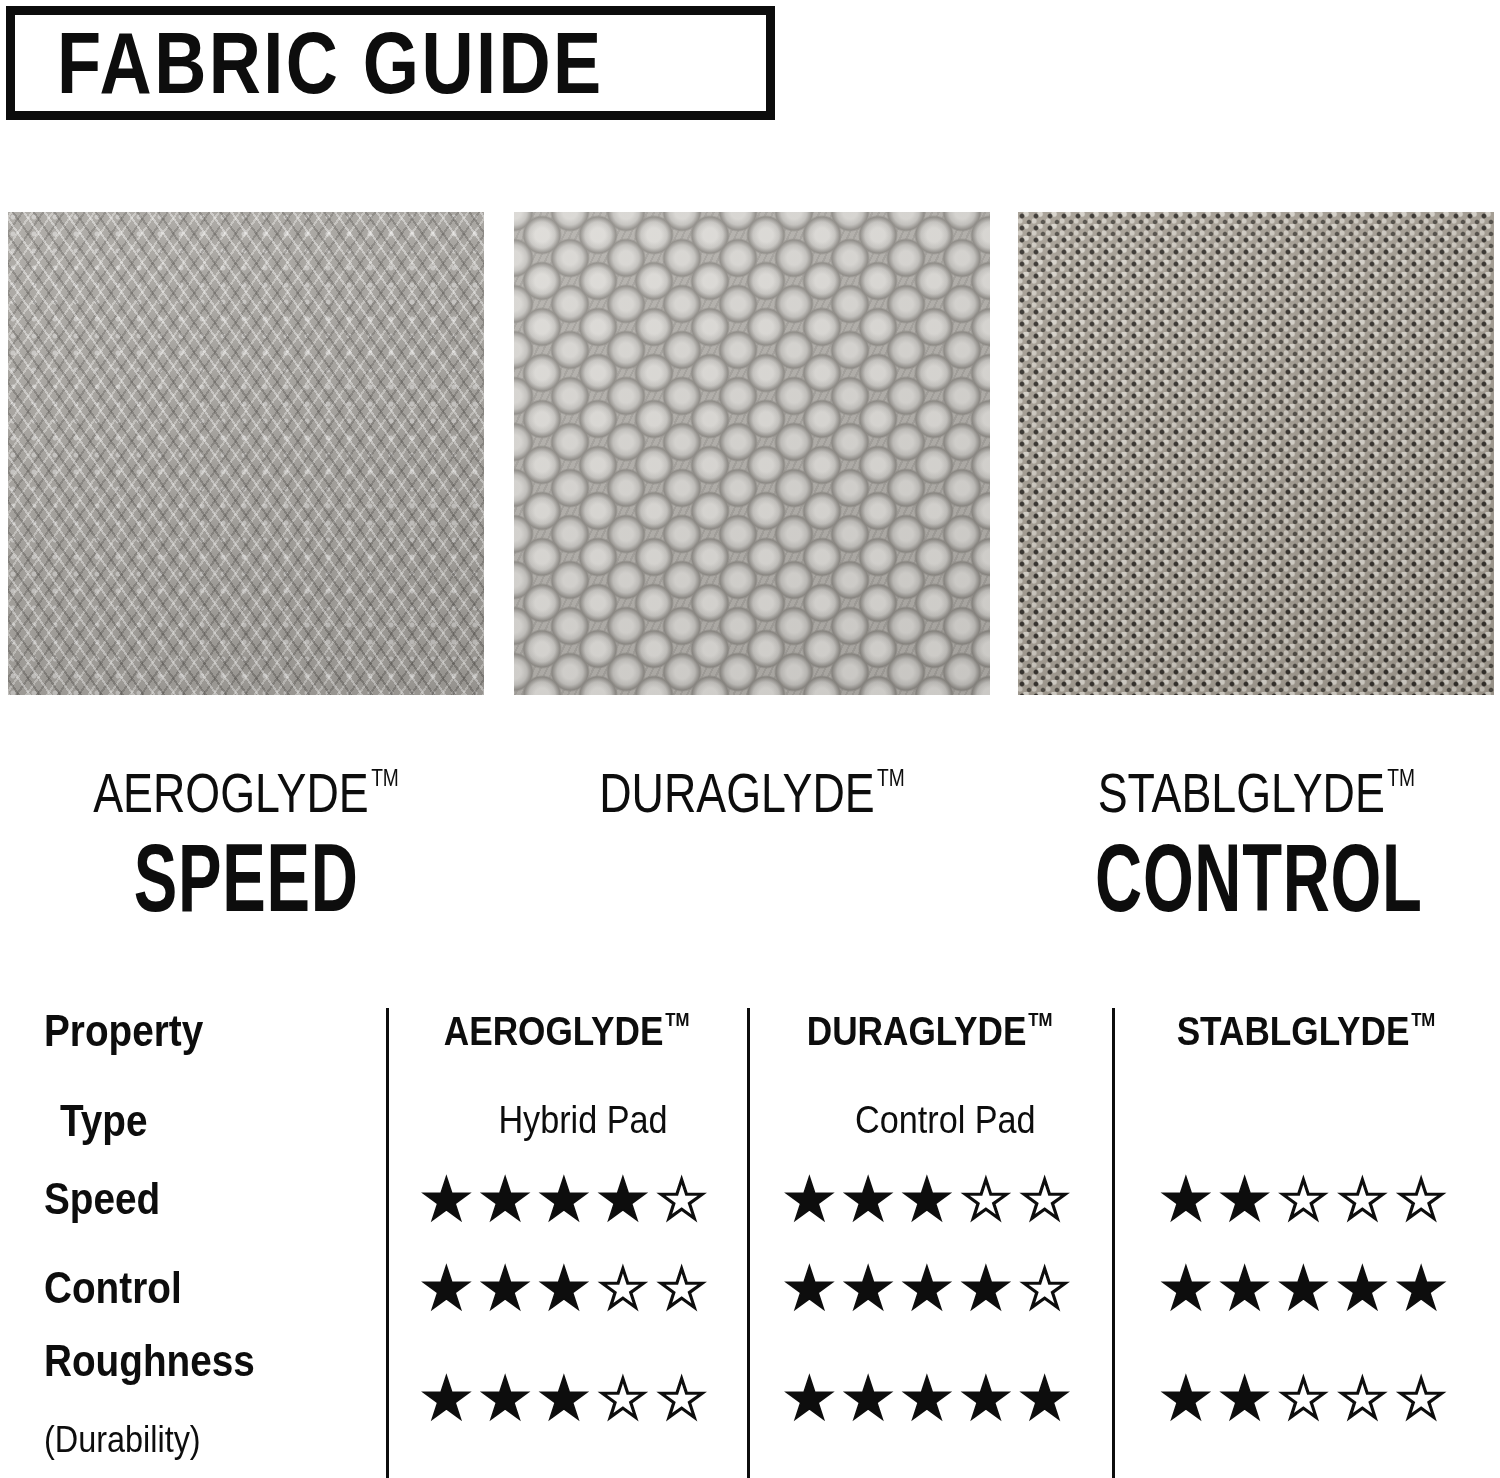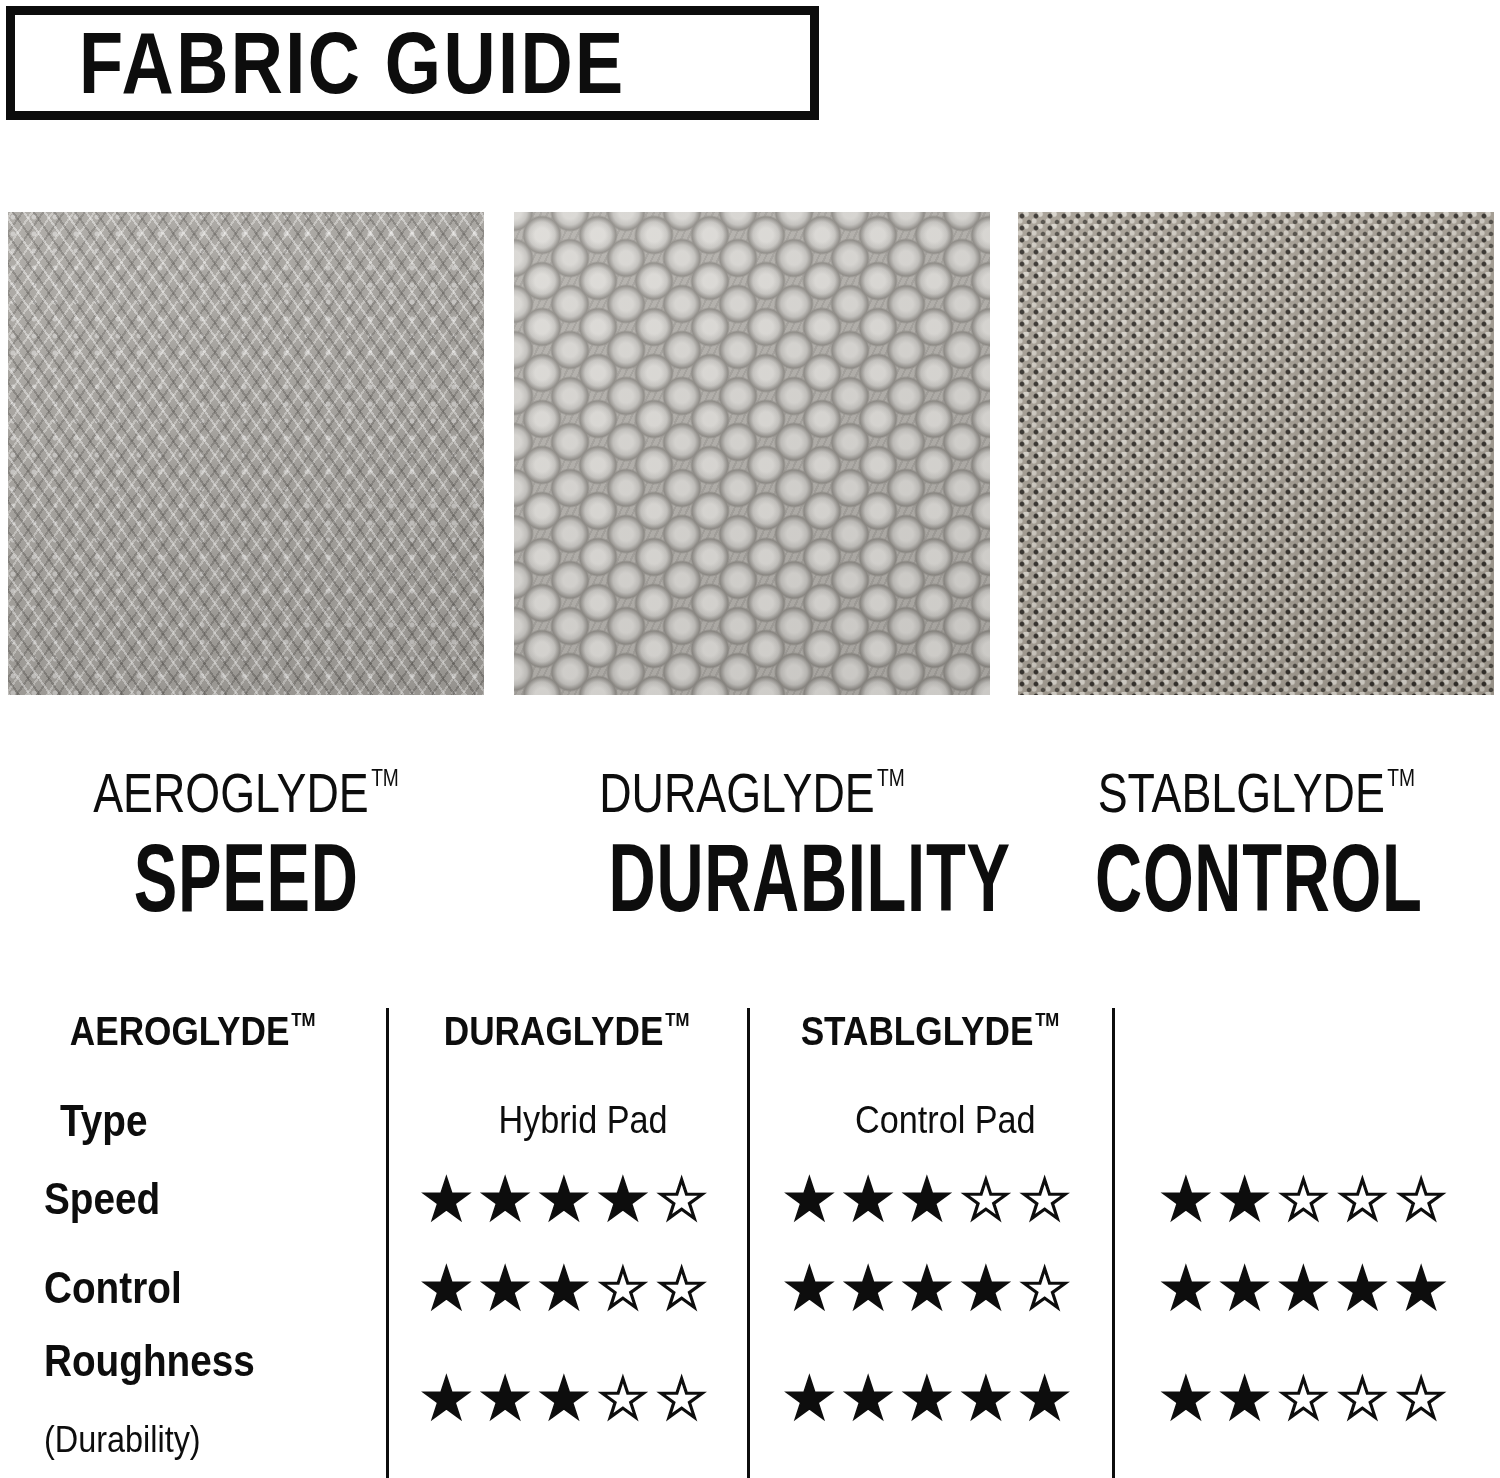--- a/index.html
+++ b/index.html
@@ -3,21 +3,21 @@
 <meta charset="utf-8">
 <style>
   html,body{margin:0;padding:0;background:#ffffff;}
   #canvas{
     position:relative;width:1500px;height:1478px;background:#ffffff;overflow:hidden;
     font-family:"Liberation Sans",sans-serif;color:#0d0d0d;
   }
   
   .title-box{
     position:absolute;left:6px;top:6px;height:114px;box-sizing:border-box;
-    border:9px solid #0c0c0c;display:flex;align-items:center;padding:0 64px;background:#fff;
+    border:9px solid #0c0c0c;display:flex;align-items:center;padding:0 42px;background:#fff;
   }
   .title-text{
     font-size:88px;font-weight:bold;letter-spacing:3px;white-space:nowrap;
     display:inline-block;transform:scaleX(.82);transform-origin:left center;line-height:1;
   }
   
   .swatch{position:absolute;top:212px;width:476px;height:483px;}
   .sw1{left:8px;}
   .sw2{left:514px;}
   .sw3{left:1018px;}
@@ -120,33 +120,33 @@
   <div class="name-row-item nm2">
     <span class="fabric-name"><span>DURAGLYDE</span><sup class="tm">TM</sup></span>
   </div>
   <div class="name-row-item nm3">
     <span class="fabric-name"><span>STABLGLYDE</span><sup class="tm">TM</sup></span>
   </div>
 
   <div class="tagline-item nm1">
     <span class="tagline">SPEED</span>
   </div>
-  <div class="tagline-item nm2">
-    <span class="tagline">DURABILITY</span>
-  </div>
   <div class="tagline-item nm3">
     <span class="tagline">CONTROL</span>
   </div>
 
   <div>
     <div class="vline vl1"></div>
     <div class="vline vl2"></div>
     <div class="vline vl3"></div>
 
     <div class="trow r-header">
+      <div class="cell label-cell">
+        <span class="row-label">Property</span>
+      </div>
       <div class="cell">
         <span class="col-header"><span>AEROGLYDE</span><sup>TM</sup></span>
       </div>
       <div class="cell">
         <span class="col-header"><span>DURAGLYDE</span><sup>TM</sup></span>
       </div>
       <div class="cell">
         <span class="col-header"><span>STABLGLYDE</span><sup>TM</sup></span>
       </div>
     </div>

